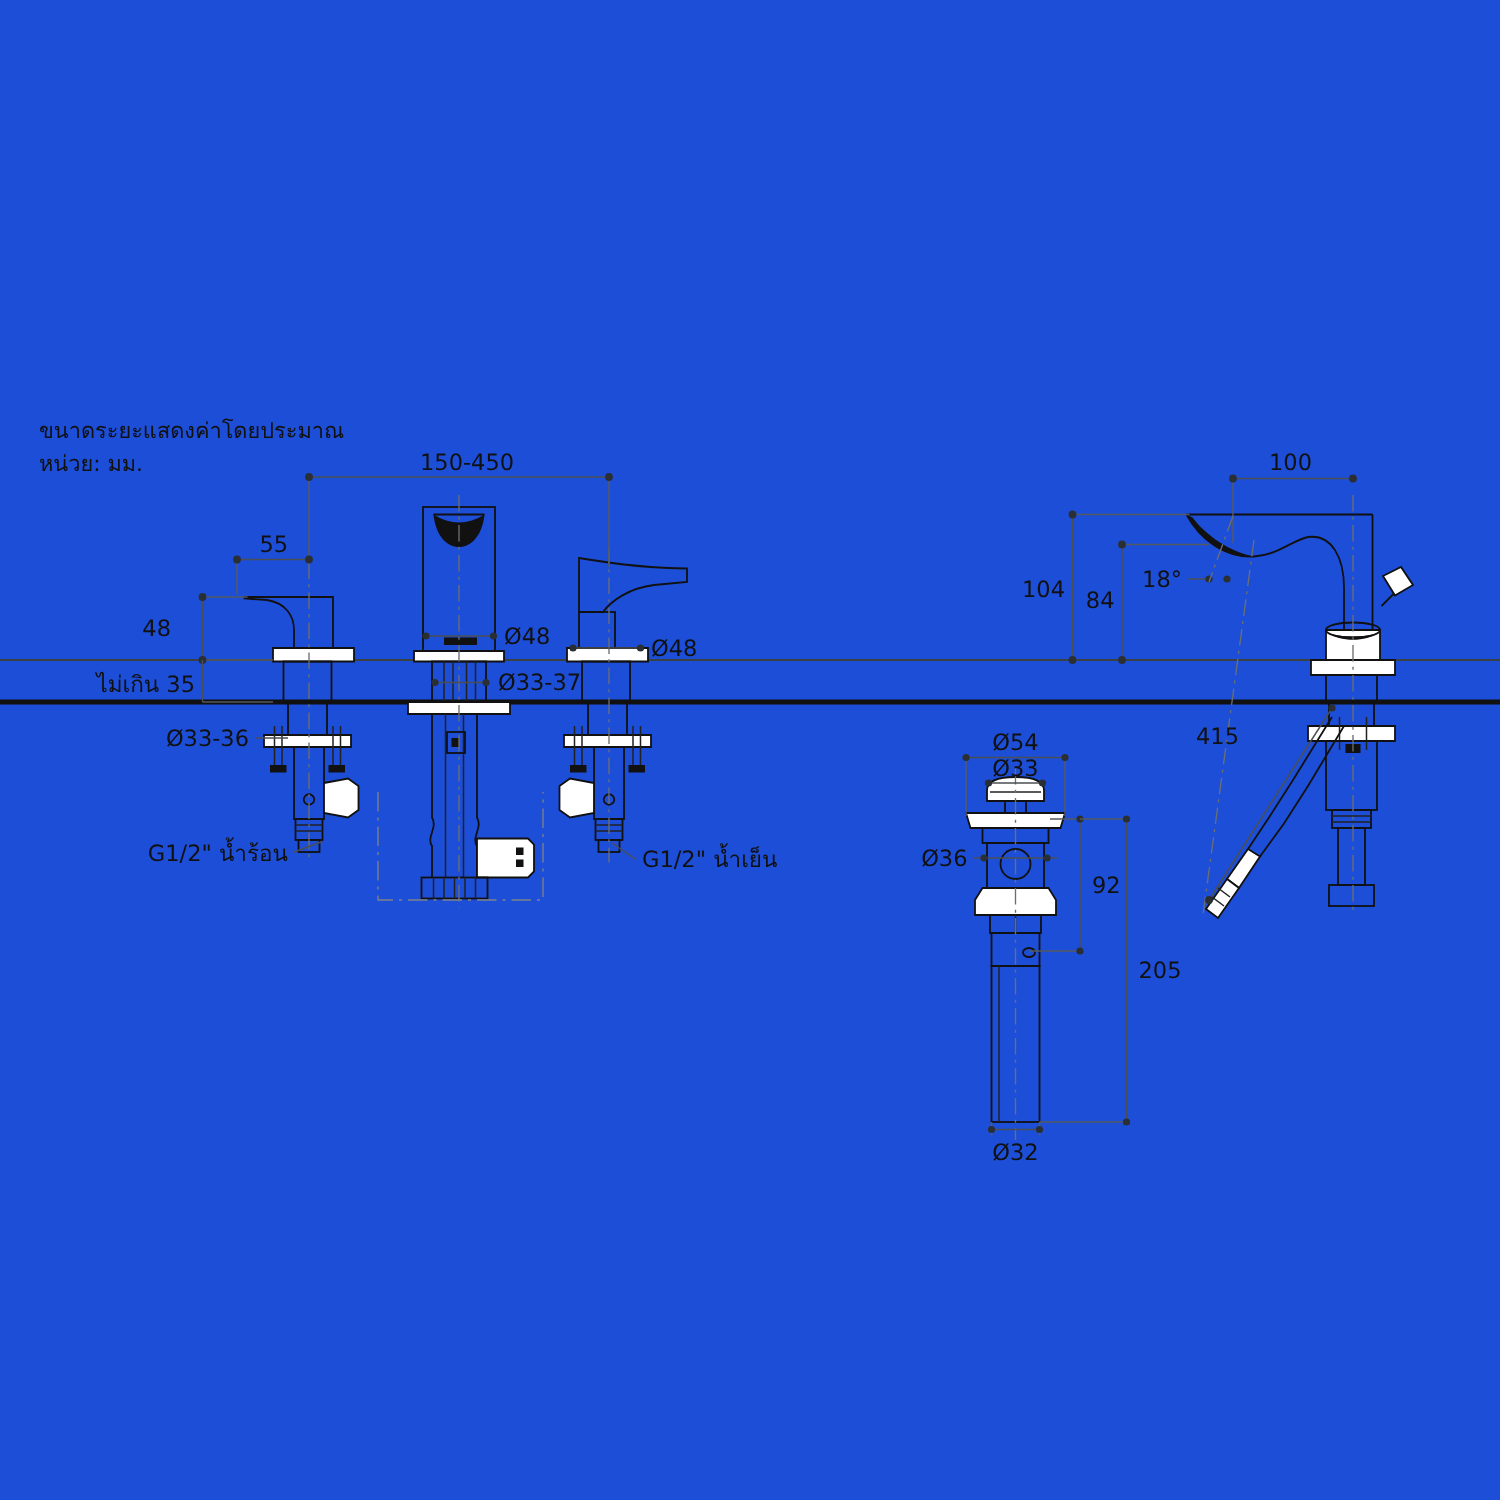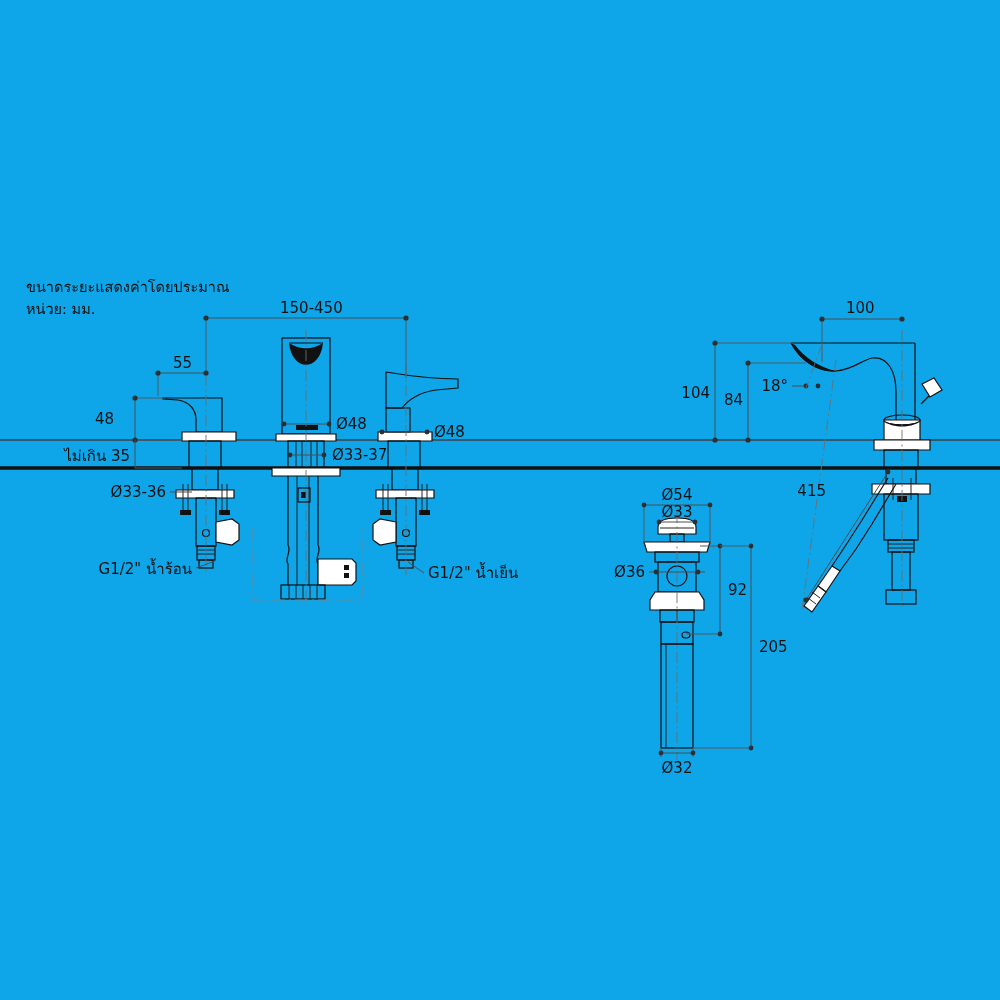--- a/index.html
+++ b/index.html
@@ -11,21 +11,21 @@
     width: 1000px;
     height: 1000px;
     font-family: "DejaVu Sans", "Liberation Sans", sans-serif;
     color: #000000;
     overflow: hidden;
   }
   #drawing-root {
     position: relative;
     width: 1000px;
     height: 1000px;
-    background: #0ea5e9;
+    background: #1d4ed8;
   }
   svg.sheet {
     position: absolute;
     left: 0;
     top: 0;
     width: 1000px;
     height: 1000px;
     display: block;
   }
   .note-text {

